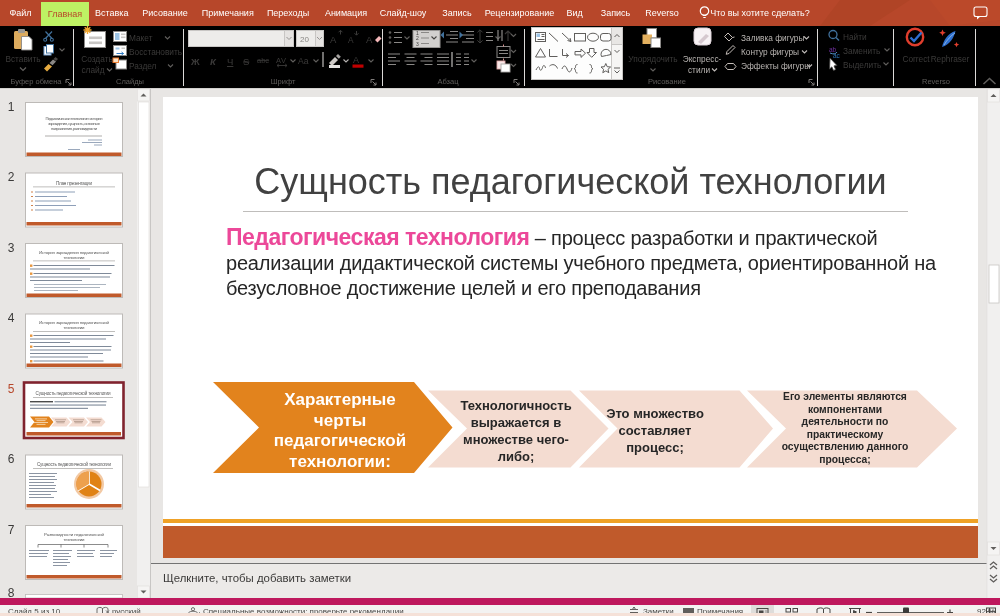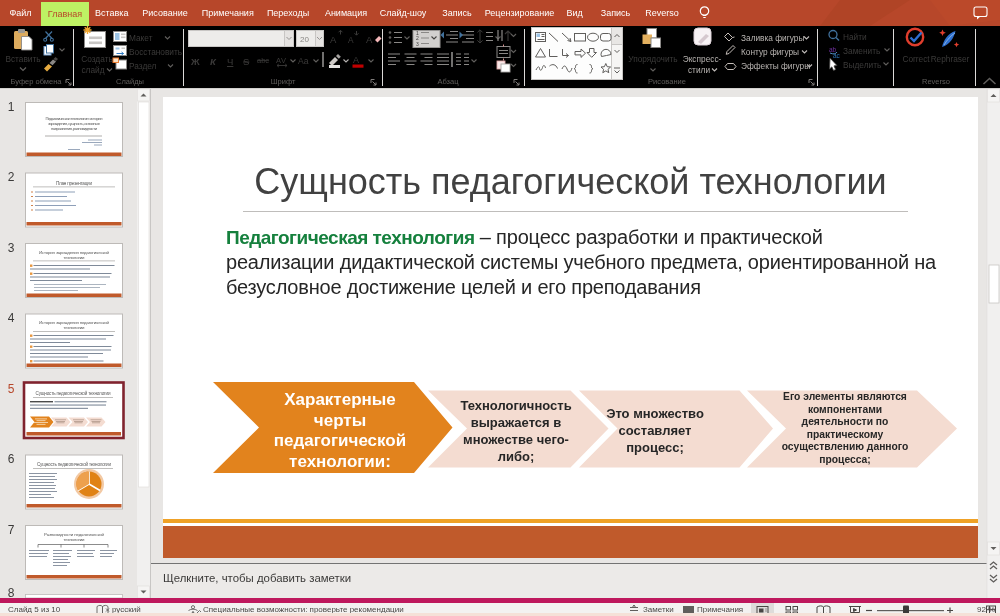--- a/index.html
+++ b/index.html
@@ -15,44 +15,45 @@
   #ribbonborder{left:0;top:88px;width:1000px;height:1px;background:#d2d0ce;}
   .gsep{position:absolute;top:3px;width:1px;height:57px;background:#dbd9d7;}
   .glabel{position:absolute;top:51px;font-size:7.5px;color:#605e5c;width:160px;margin-left:-80px;text-align:center;}
   
   #main{left:0;top:89px;width:1000px;height:509px;background:#e8e6e4;}
   
   #slide{position:absolute;left:163px;top:8px;width:815px;height:461px;background:#fff;}
   #slidetitle{position:absolute;left:0;top:64px;width:815px;text-align:center;font-size:36px;color:#414141;}
   #titleline{position:absolute;left:80px;top:114px;width:665px;height:1px;background:#bfbdbb;}
   #para{position:absolute;left:63px;top:128px;width:780px;font-size:20px;letter-spacing:-0.2px;line-height:25px;color:#262626;}
-  #para b{font-size:19px;color:#15803d;letter-spacing:-0.5px;}
+  #para b{font-size:23px;color:#ec4899;letter-spacing:-0.5px;}
   
   #notes{position:absolute;left:151px;top:474px;width:849px;height:35px;background:#eceae8;border-top:1px solid #737373;}
   #notes div{margin:8px 0 0 12px;font-size:11.4px;color:#3b3a39;}
   
-  #statusbar{left:0;top:598px;width:1000px;height:15px;background:#f3f2f1;border-top:5px solid #be185d;box-sizing:border-box;}
+  #statusbar{left:0;top:598px;width:1000px;height:15px;background:#f3f2f1;border-top:7px solid #be185d;box-sizing:border-box;}
   .st{position:absolute;top:2px;font-size:8px;color:#484644;white-space:nowrap;}
   #bottomstrip{left:0;top:613px;width:1000px;height:3px;background:#f5e1d8;}
 </style></head>
 <body>
 
 <div class="abs" id="titlebar">
   <div class="tab" style="left:20.5px;">Файл</div>
   <div class="tab" style="left:111.7px;">Вставка</div>
   <div class="tab" style="left:165px;">Рисование</div>
   <div class="tab" style="left:227.8px;">Примечания</div>
   <div class="tab" style="left:288px;">Переходы</div>
   <div class="tab" style="left:346px;">Анимация</div>
   <div class="tab" style="left:403px;">Слайд-шоу</div>
   <div class="tab" style="left:457px;">Запись</div>
   <div class="tab" style="left:519.5px;">Рецензирование</div>
   <div class="tab" style="left:574.7px;">Вид</div>
   <div class="tab" style="left:615.5px;">Запись</div>
   <div class="tab" style="left:662px;">Reverso</div>
+  <div class="tab" style="left:760px;">Что вы хотите сделать?</div>
   <svg class="abs" style="left:780px;top:0;" width="220" height="26" viewBox="0 0 220 26">
     <polygon points="60,0 130,0 90,26 40,26" fill="#b04426"></polygon>
     <polygon points="150,0 220,0 220,20 170,26" fill="#bb4a2b" opacity="0.8"></polygon>
   </svg>
   <svg class="abs" style="left:697px;top:5px;" width="15" height="16" viewBox="0 0 15 16">
     <g stroke="#fff" stroke-width="1.2" fill="none">
       <circle cx="7.5" cy="6" r="4.2"></circle>
         <path d="M5.8 10.5h3.4M6.3 12.5h2.4"></path>
     </g>
   </svg>

